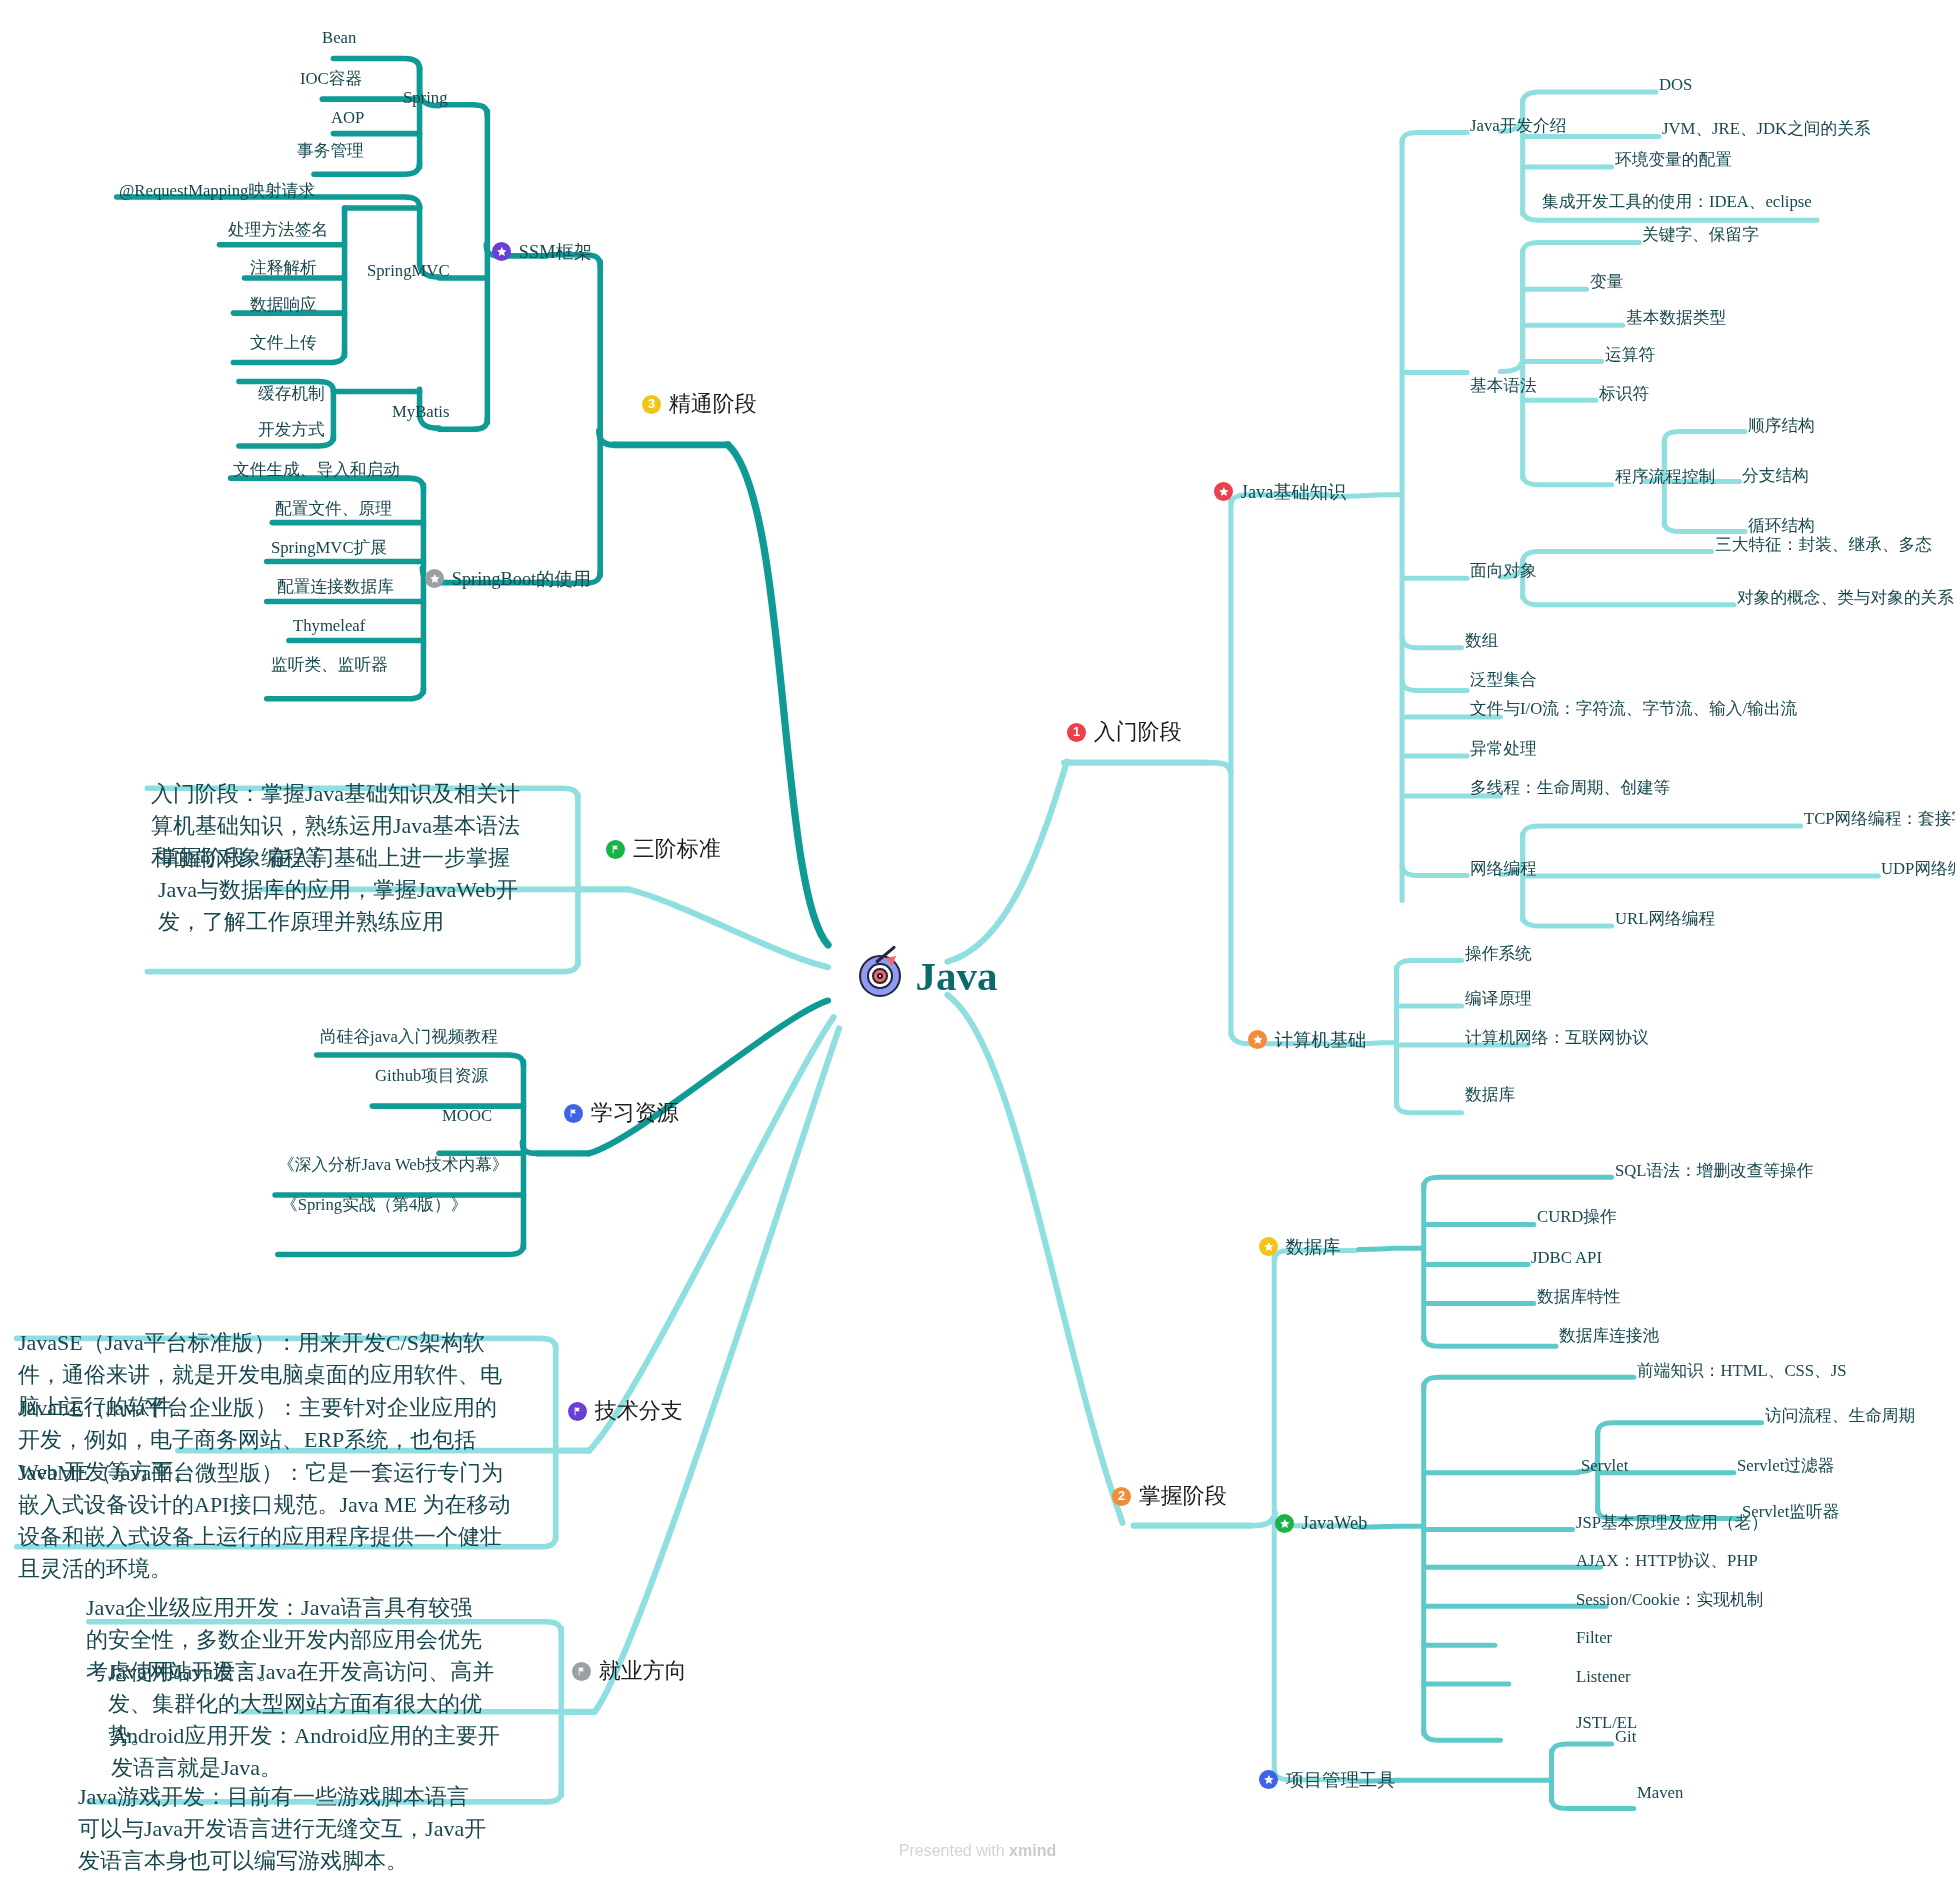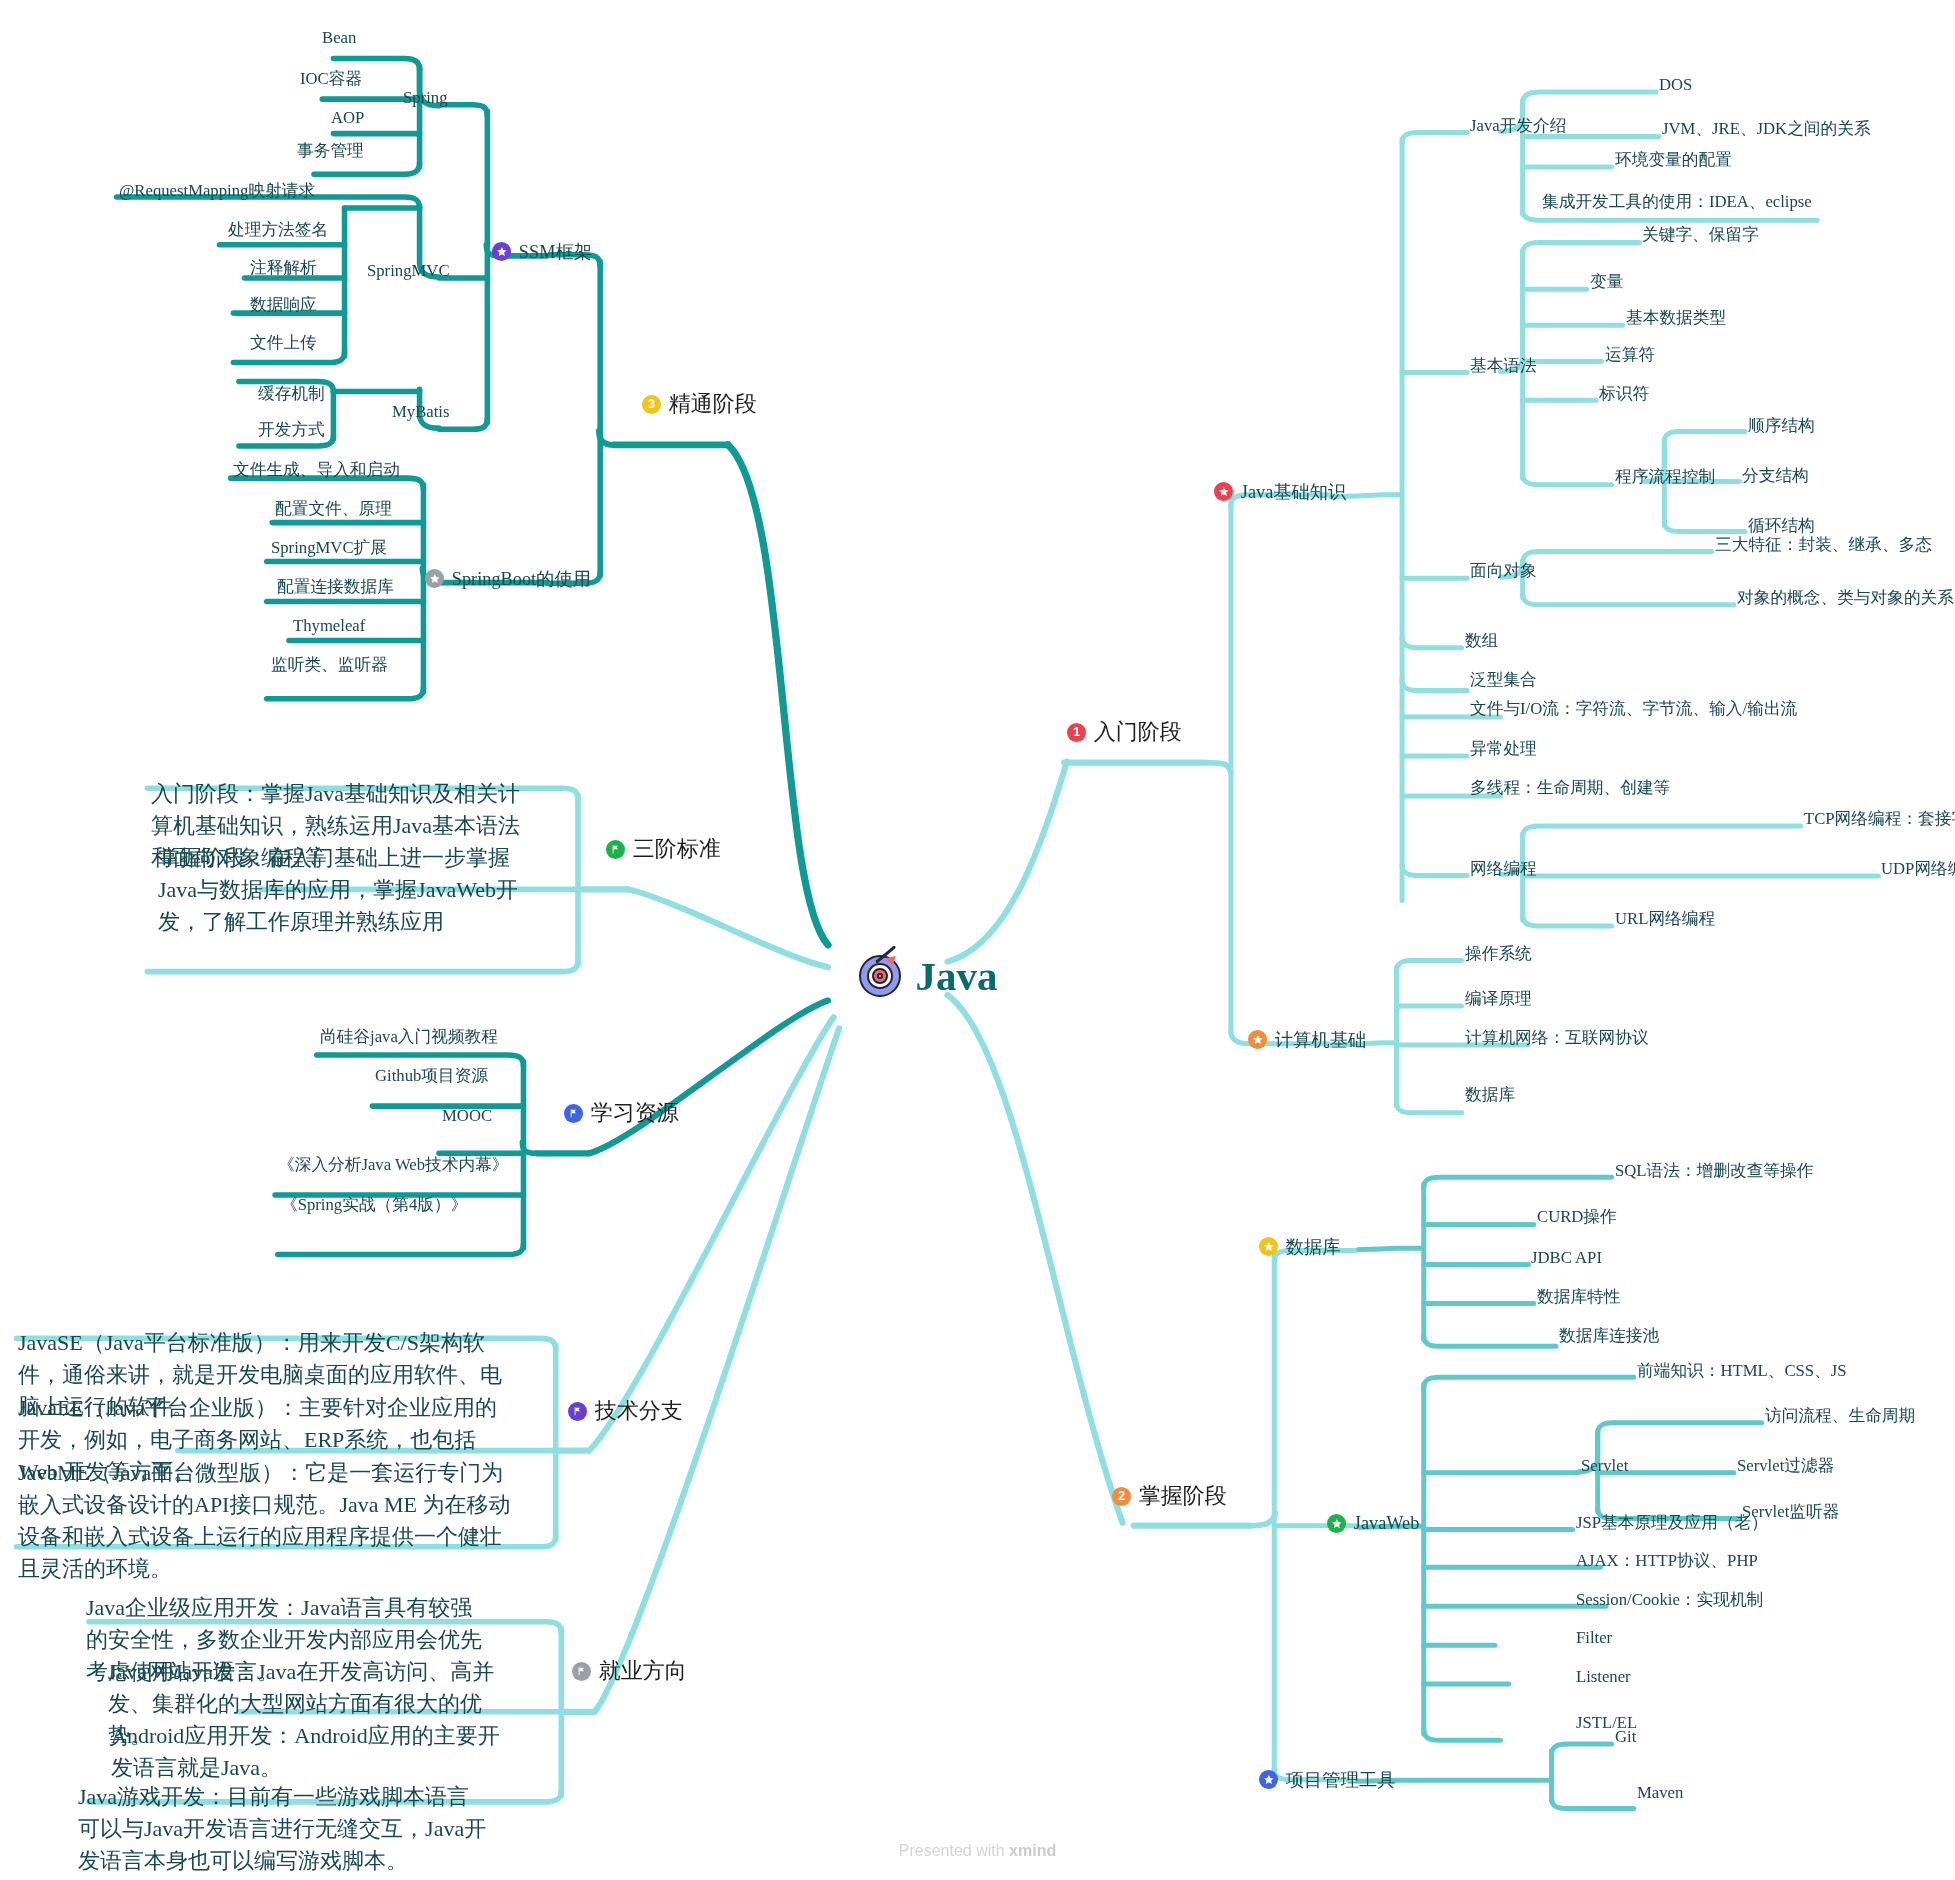--- a/index.html
+++ b/index.html
@@ -287,21 +287,21 @@
   <div class="node t-leaf" style="left:1662px;top:119px;">
       <span class="txt">JVM、JRE、JDK之间的关系</span>
     </div>
   <div class="node t-leaf" style="left:1615px;top:150px;">
       <span class="txt">环境变量的配置</span>
     </div>
   <div class="node t-leaf" style="left:1542px;top:192px;">
       <span class="txt">集成开发工具的使用：IDEA、eclipse</span>
     </div>
 
-  <div class="node t-leaf" style="left:1470px;top:356px;text-align:center;">
+  <div class="node t-leaf" style="left:1470px;top:376px;text-align:center;">
       <span class="txt">基本语法</span>
     </div>
   <div class="node t-leaf" style="left:1642px;top:225px;">
       <span class="txt">关键字、保留字</span>
     </div>
   <div class="node t-leaf" style="left:1590px;top:272px;">
       <span class="txt">变量</span>
     </div>
   <div class="node t-leaf" style="left:1626px;top:308px;">
       <span class="txt">基本数据类型</span>
@@ -413,21 +413,21 @@
   <div class="node t-leaf" style="left:1531px;top:1248px;">
       <span class="txt">JDBC API</span>
     </div>
   <div class="node t-leaf" style="left:1537px;top:1287px;">
       <span class="txt">数据库特性</span>
     </div>
   <div class="node t-leaf" style="left:1559px;top:1326px;">
       <span class="txt">数据库连接池</span>
     </div>
 
-  <div class="node t-sub" style="left:1311px;top:1513px;padding-left:16px;">
+  <div class="node t-sub" style="left:1259px;top:1513px;padding-left:16px;">
     <span class="mk">
         <span class="mk-star" style="background:#19b34a">
           <svg viewBox="0 0 24 24" fill="#fff">
             <path d="M12 2l2.9 6.3 6.8.7-5 4.6 1.4 6.7L12 17l-6.1 3.3 1.4-6.7-5-4.6 6.8-.7z"></path>
           </svg>
         </span>
       </span>
     <span class="txt">JavaWeb</span>
   </div>
   <div class="node t-leaf" style="left:1637px;top:1361px;">

